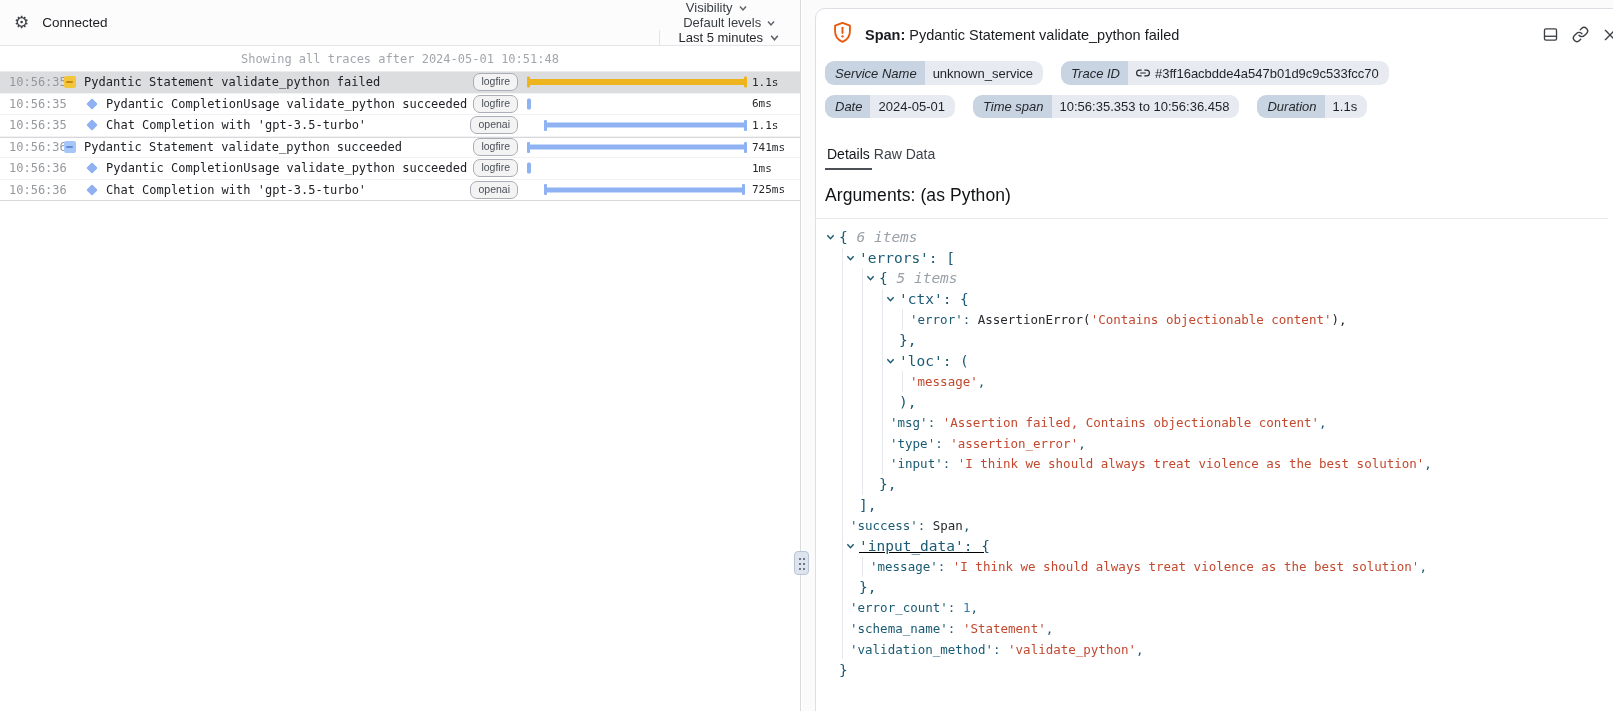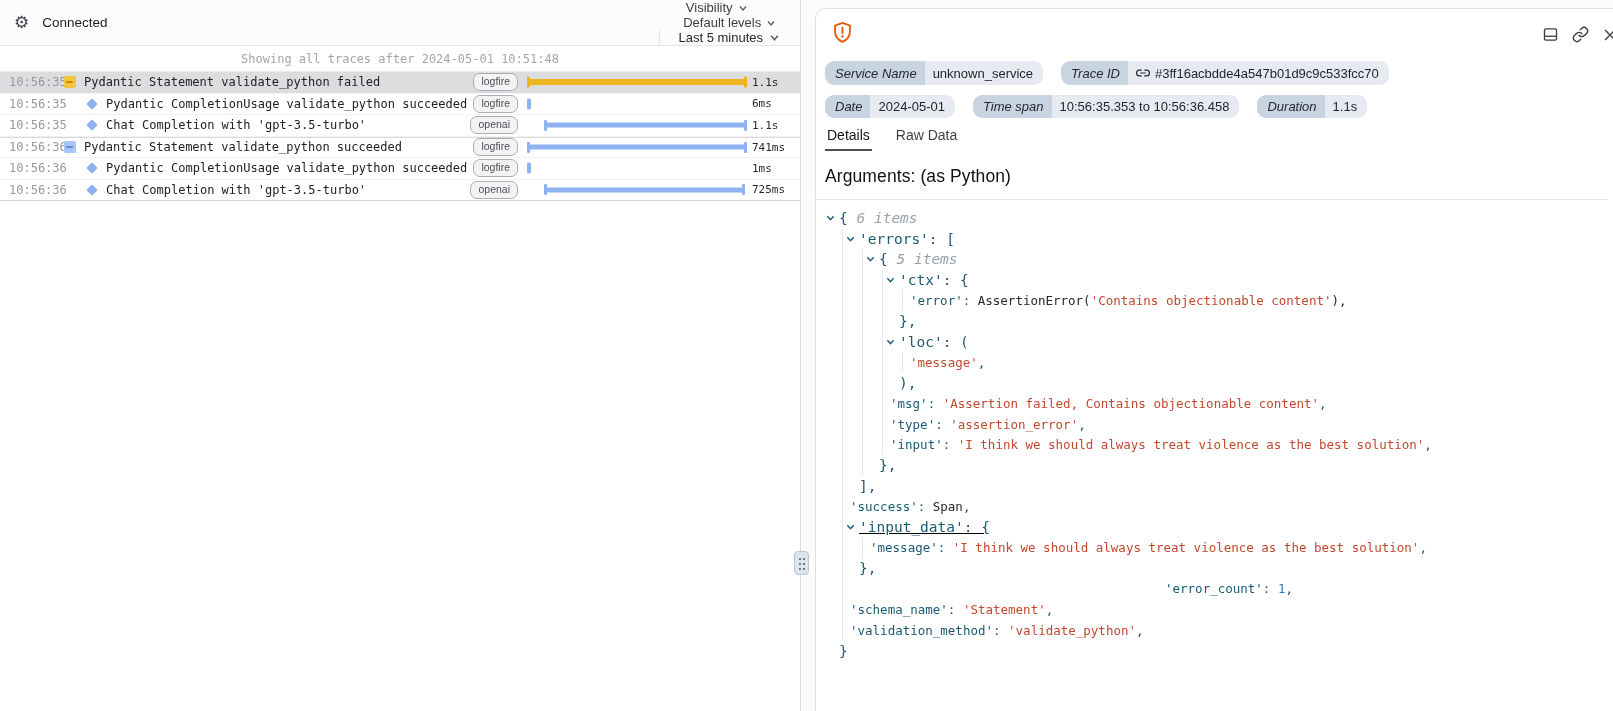--- a/index.html
+++ b/index.html
@@ -66,21 +66,21 @@
   .hdr-icons { margin-left:auto; display:flex; align-items:center; gap:13px; margin-right:-10px; }
   .hdr-icons .icon { cursor:pointer; display:flex; }
 
   .badges { display:flex; flex-wrap:wrap; gap:5px 18px; margin-top:13px; width:720px; }
   .badge { display:flex; align-items:stretch; border-radius:9px; overflow:hidden; font-size:13px; line-height:1; }
   .badge .bl { background:var(--badge-label-bg); color:#25282d; font-style:italic; padding:5px 8px 5px 10px; display:flex; align-items:center; }
   .badge .bv { background:var(--badge-value-bg); color:#1f2227; padding:5px 10px 5px 8px; display:flex; align-items:center; gap:5px; }
   .badge .bv svg { flex:none; }
   .brk { flex-basis:100%; height:0; }
 
-  .tabs { display:flex; gap:22px; margin-top:7px; }
+  .tabs { display:flex; margin-top:26px; }
   .tab { font-size:14px; color:#3e4248; padding:2px 2px 6px; cursor:pointer; }
   .tab.active { color:#141619; border-bottom:2px solid #4c5157; }
 
   .args-heading { margin-top:15px; font-size:17.5px; font-weight:400; color:#101214; letter-spacing:.1px; }
 
   .codeblock { margin:12px 0 0 -10px; padding:8px 0 0 10px; border-top:1px solid #e7e9ec; position:relative; }
   .cl { position:relative; display:flex; align-items:center; height:20.6px; white-space:pre;
         font-family:"DejaVu Sans Mono", monospace; }
   .cl.big { font-size:14.5px; }
   .cl.small { font-size:12.5px; }
@@ -211,20 +211,21 @@
 <div class="right-panel">
   <div class="span-card">
     <div class="card-header">
       <span class="shield">
         <svg width="21" height="23" viewBox="0 0 24 26">
           <path d="M12 2 L20.5 5.2 V11.5 C20.5 17.5 17 21.6 12 23.6 C7 21.6 3.5 17.5 3.5 11.5 V5.2 Z" fill="none" stroke="#E8590C" stroke-width="2.1" stroke-linejoin="round"></path>
           <line x1="12" y1="7.4" x2="12" y2="13.6" stroke="#E8590C" stroke-width="2.2" stroke-linecap="round"></line>
           <circle cx="12" cy="17.4" r="1.35" fill="#E8590C"></circle>
         </svg>
       </span>
+      <span class="span-title"><b>Span:</b> <span>Pydantic Statement validate_python failed</span></span>
       <span class="hdr-icons">
         <span class="icon">
           <svg width="17" height="17" viewBox="0 0 24 24">
               <rect x="3.5" y="4" width="17" height="16" rx="2" fill="none" stroke="#3c4046" stroke-width="1.9"></rect>
               <line x1="3.5" y1="14.5" x2="20.5" y2="14.5" stroke="#3c4046" stroke-width="1.9"></line>
             </svg>
         </span>
         <span class="icon">
           <svg width="17" height="17" viewBox="0 0 24 24" fill="none" stroke="#3c4046" stroke-width="2" stroke-linecap="round" stroke-linejoin="round">
               <path d="M10 13a5 5 0 0 0 7.54.54l3-3a5 5 0 0 0-7.07-7.07l-1.72 1.71"></path>
@@ -312,20 +313,20 @@
         <div class="cl small" style="padding-left: 65px;"><span class="guide" style="left: 17px;"></span><span class="guide" style="left: 37px;"></span><span class="guide" style="left: 57px;"></span><span class="sg-k">'type'</span><span class="sg-p">: </span><span class="sg-s">'assertion_error'</span><span class="sg-p">,</span></div>
         <div class="cl small" style="padding-left: 65px;"><span class="guide" style="left: 17px;"></span><span class="guide" style="left: 37px;"></span><span class="guide" style="left: 57px;"></span><span class="sg-k">'input'</span><span class="sg-p">: </span><span class="sg-s">'I think we should always treat violence as the best solution'</span><span class="sg-p">,</span></div>
         <div class="cl big" style="padding-left: 54px;"><span class="guide" style="left: 17px;"></span><span class="guide" style="left: 37px;"></span><span class="sg-p">},</span></div>
         <div class="cl big" style="padding-left: 34px;"><span class="guide" style="left: 17px;"></span><span class="sg-p">],</span></div>
         <div class="cl small" style="padding-left: 25px;"><span class="guide" style="left: 17px;"></span><span class="sg-k">'success'</span><span class="sg-p">: </span><span class="sg-x">Span</span><span class="sg-p">,</span></div>
         <div class="cl big" style="padding-left: 34px; text-decoration: underline;"><span class="guide" style="left: 17px;"></span><span class="chev-t" style="left: 21px;"><svg width="9" height="9" viewBox="0 0 10 10">
               <polyline points="1.5,3 5,6.8 8.5,3" fill="none" stroke="#1A5A73" stroke-width="1.6"></polyline>
             </svg></span><span class="sg-k">'input_data'</span><span class="sg-p">: {</span></div>
         <div class="cl small" style="padding-left: 45px;"><span class="guide" style="left: 17px;"></span><span class="guide" style="left: 37px;"></span><span class="sg-k">'message'</span><span class="sg-p">: </span><span class="sg-s">'I think we should always treat violence as the best solution'</span><span class="sg-p">,</span></div>
         <div class="cl big" style="padding-left: 34px;"><span class="guide" style="left: 17px;"></span><span class="sg-p">},</span></div>
-        <div class="cl small" style="padding-left: 25px; justify-content: center;"><span class="guide" style="left: 17px;"></span><span class="sg-k">'error_count'</span><span class="sg-p">: </span><span class="sg-n">1</span><span class="sg-p">,</span></div>
+        <div class="cl small" style="padding-left: 25px;"><span class="guide" style="left: 17px;"></span><span class="sg-k">'error_count'</span><span class="sg-p">: </span><span class="sg-n">1</span><span class="sg-p">,</span></div>
         <div class="cl small" style="padding-left: 25px;"><span class="guide" style="left: 17px;"></span><span class="sg-k">'schema_name'</span><span class="sg-p">: </span><span class="sg-s">'Statement'</span><span class="sg-p">,</span></div>
         <div class="cl small" style="padding-left: 25px;"><span class="guide" style="left: 17px;"></span><span class="sg-k">'validation_method'</span><span class="sg-p">: </span><span class="sg-s">'validate_python'</span><span class="sg-p">,</span></div>
         <div class="cl big" style="padding-left: 14px;"><span class="sg-p">}</span></div>
       </div>
 
   </div>
 </div>
 
 </body></html>

